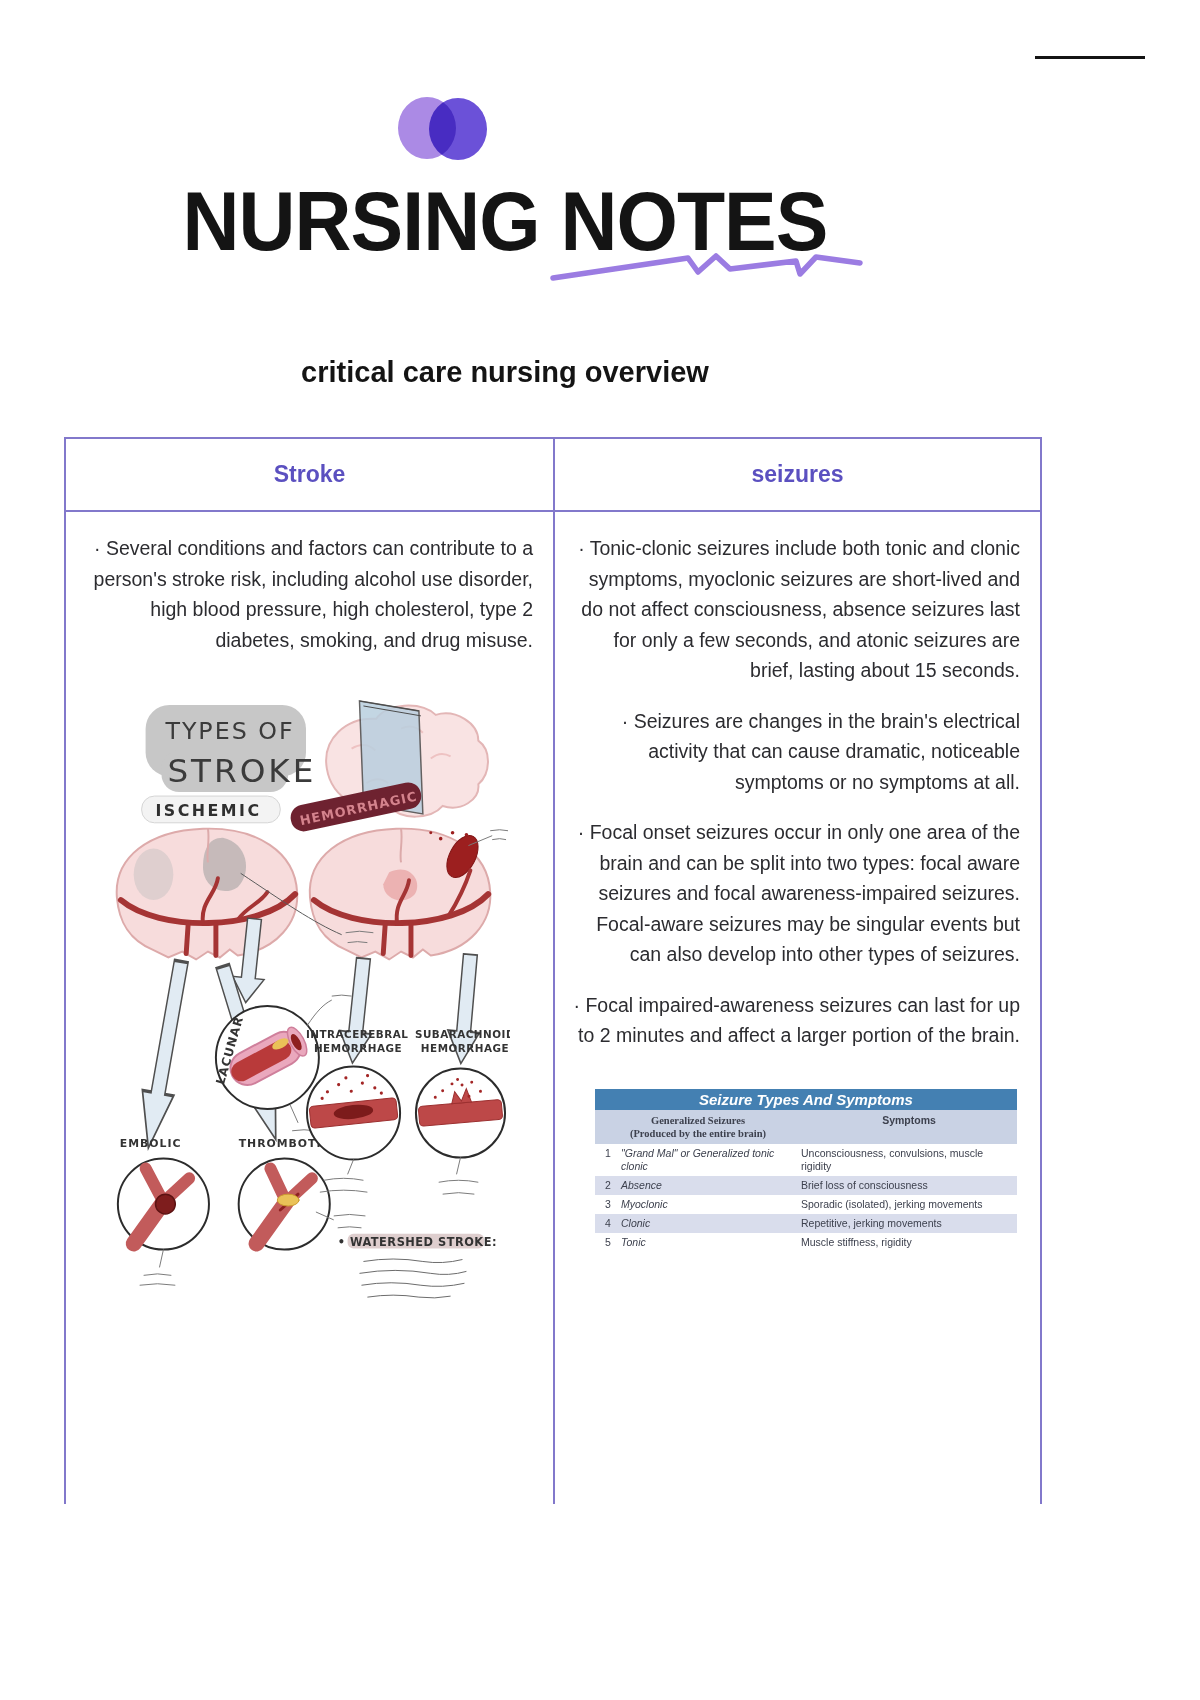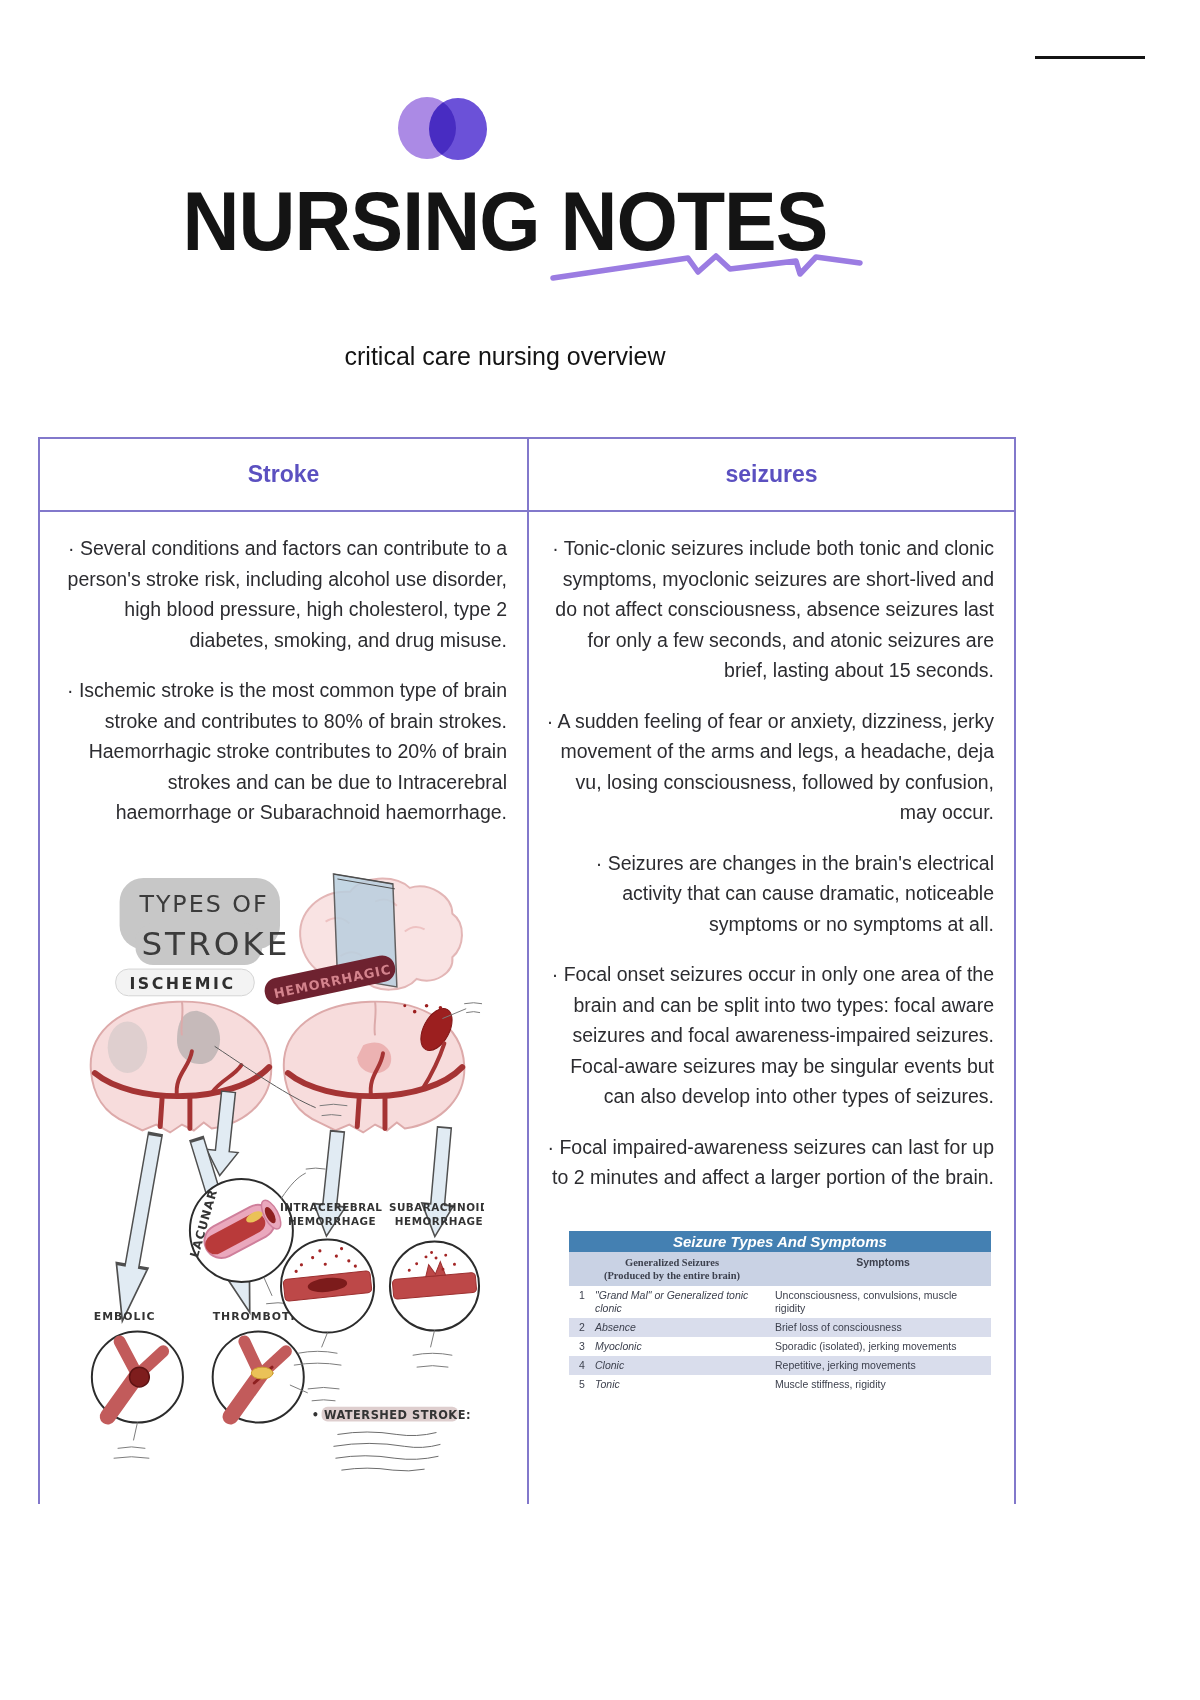--- a/index.html
+++ b/index.html
@@ -12,24 +12,24 @@
   .logo{position:absolute;left:398px;top:96px;width:92px;height:64px;}
   .logo .c{position:absolute;width:58px;height:62px;border-radius:50%;mix-blend-mode:multiply;}
   .logo .c1{left:0;top:1px;background:#ab8ae5;}
   .logo .c2{left:31px;top:2px;background:#6b51d8;}
 
   .brand{position:absolute;left:0;top:174px;width:1010px;text-align:center;
          font-size:83px;font-weight:900;letter-spacing:-1px;color:#141414;
          transform:scaleX(.95);transform-origin:50% 50%;white-space:nowrap;}
   .squiggle{position:absolute;left:548px;top:250px;}
 
-  .subtitle{position:absolute;left:0;top:342px;width:1010px;text-align:center;
-            font-size:25px;font-weight:normal;color:#141414;}
-
-  .notes-table{position:absolute;left:38px;top:437px;width:978px;height:1222px;
+  .subtitle{position:absolute;left:0;top:356px;width:1010px;text-align:center;
+            font-size:29px;font-weight:bold;color:#141414;}
+
+  .notes-table{position:absolute;left:64px;top:437px;width:978px;height:1222px;
                border:2px solid #8278cb;border-bottom:none;box-sizing:border-box;
                display:grid;grid-template-columns:489px 1fr;grid-template-rows:73px 1fr;}
   .col-header{display:flex;align-items:center;justify-content:center;
               border-bottom:2px solid #8278cb;color:#5b50c0;font-weight:bold;font-size:23px;}
   .bleft{border-right:2px solid #8278cb;}
   .cell{font-size:19.5px;line-height:30.5px;color:#2c2c30;padding:21px 20px 0 14px;overflow:hidden;}
   .cell p{margin:0 0 20px 0;text-align:right;}
 
   .illustration{margin:14px 0 0 24px;}
 
@@ -66,21 +66,20 @@
   </svg>
 
   <div class="subtitle">critical care nursing overview</div>
 
   <div class="notes-table">
     <div class="col-header bleft">Stroke</div>
     <div class="col-header">seizures</div>
 
     <div class="cell bleft">
       <p>· Several conditions and factors can contribute to a person's stroke risk, including alcohol use disorder, high blood pressure, high cholesterol, type 2 diabetes, smoking, and drug misuse.</p>
-      <p>· Ischemic stroke is the most common type of brain stroke and contributes to 80% of brain strokes. Haemorrhagic stroke contributes to 20% of brain strokes and can be due to Intracerebral haemorrhage or Subarachnoid haemorrhage.</p>
 
       
       <svg class="illustration" width="406" height="634" viewBox="0 0 410 640">
         <defs>
           <polygon id="barrow" points="-7,0 7,0 7,60 16,60 0,85 -16,60 -7,60"></polygon>
         </defs>
 
         <g>
           <rect x="42" y="16" width="162" height="72" rx="24" fill="#c7c7c7"></rect>
           <rect x="58" y="62" width="128" height="42" rx="18" fill="#c7c7c7"></rect>
@@ -233,21 +232,20 @@
             <path d="M258,590 q36,-6 72,0 q18,3 36,-2"></path>
             <path d="M260,602 q30,-5 60,0 q22,3 44,-2"></path>
             <path d="M266,614 q26,-4 52,0 q16,2 32,-1"></path>
           </g>
         </g>
       </svg>
     </div>
 
     <div class="cell">
       <p>· Tonic-clonic seizures include both tonic and clonic symptoms, myoclonic seizures are short-lived and do not affect consciousness, absence seizures last for only a few seconds, and atonic seizures are brief, lasting about 15 seconds.</p>
-      <p>· A sudden feeling of fear or anxiety, dizziness, jerky movement of the arms and legs, a headache, deja vu, losing consciousness, followed by confusion, may occur.</p>
       <p>· Seizures are changes in the brain's electrical activity that can cause dramatic, noticeable symptoms or no symptoms at all.</p>
       <p>· Focal onset seizures occur in only one area of the brain and can be split into two types: focal aware seizures and focal awareness-impaired seizures. Focal-aware seizures may be singular events but can also develop into other types of seizures.</p>
       <p>· Focal impaired-awareness seizures can last for up to 2 minutes and affect a larger portion of the brain.</p>
 
       <div class="sz-table">
         <div class="sz-title">Seizure Types And Symptoms</div>
         <div class="sz-head">
           <div class="h1">
             <div>Generalized Seizures</div>
             <div>(Produced by the entire brain)</div>

